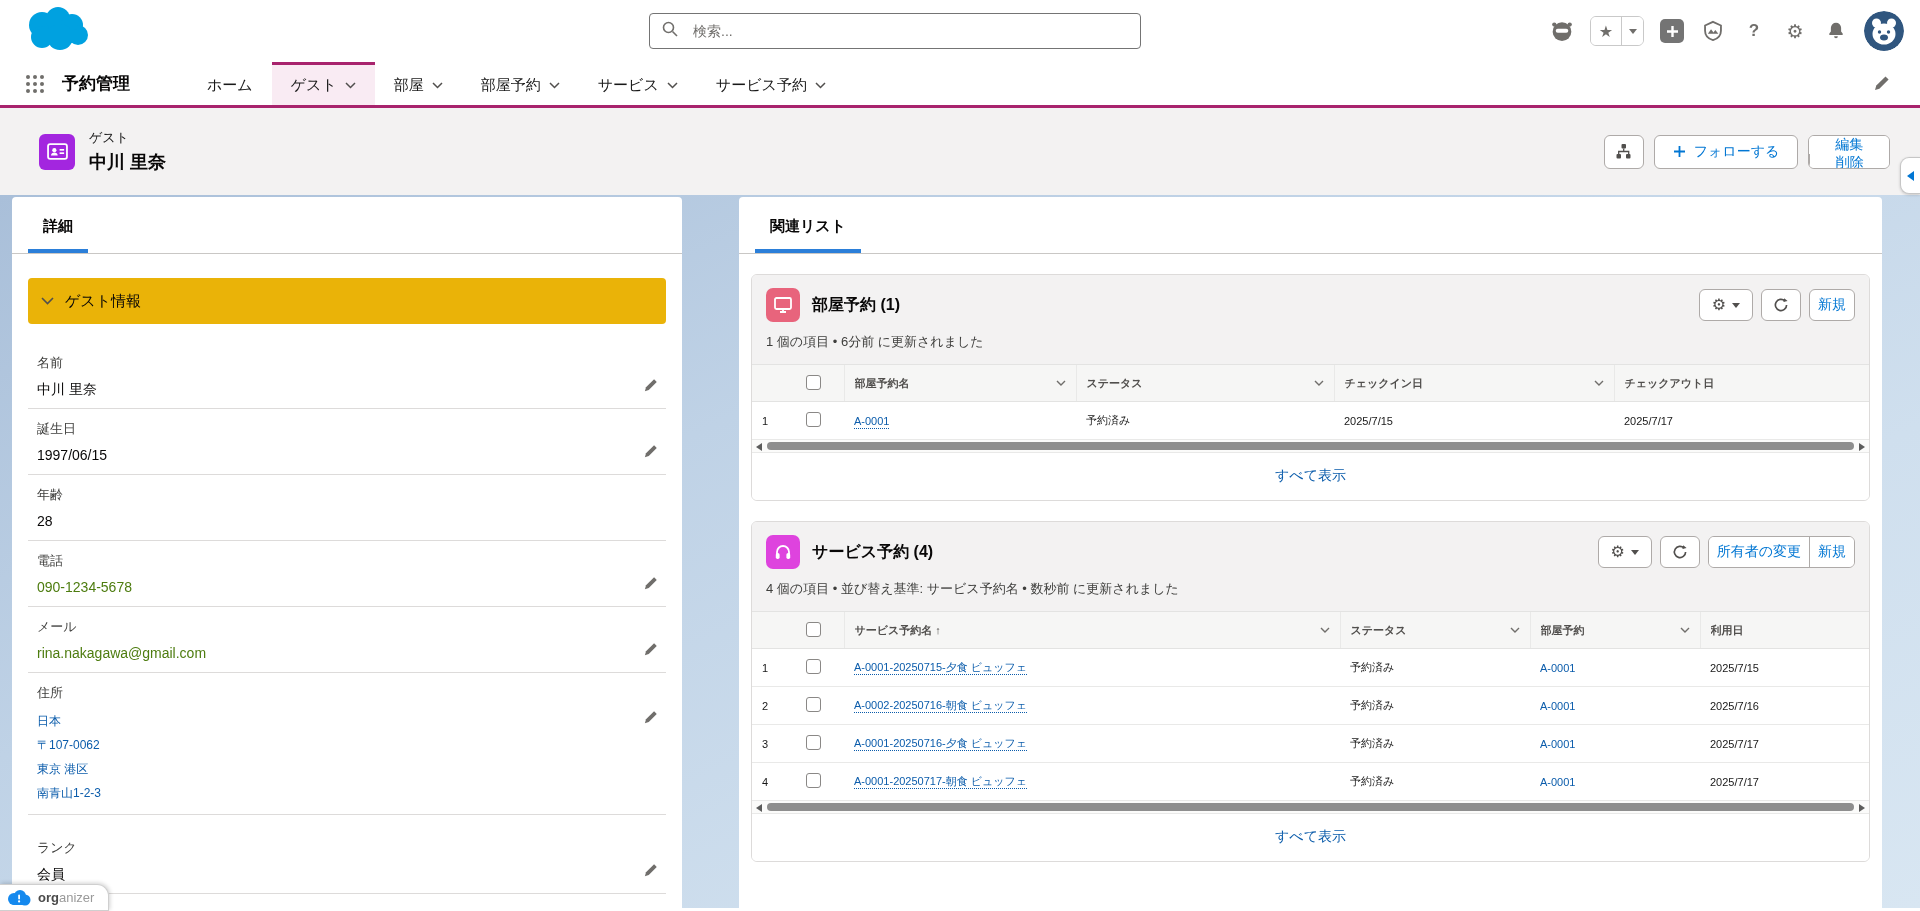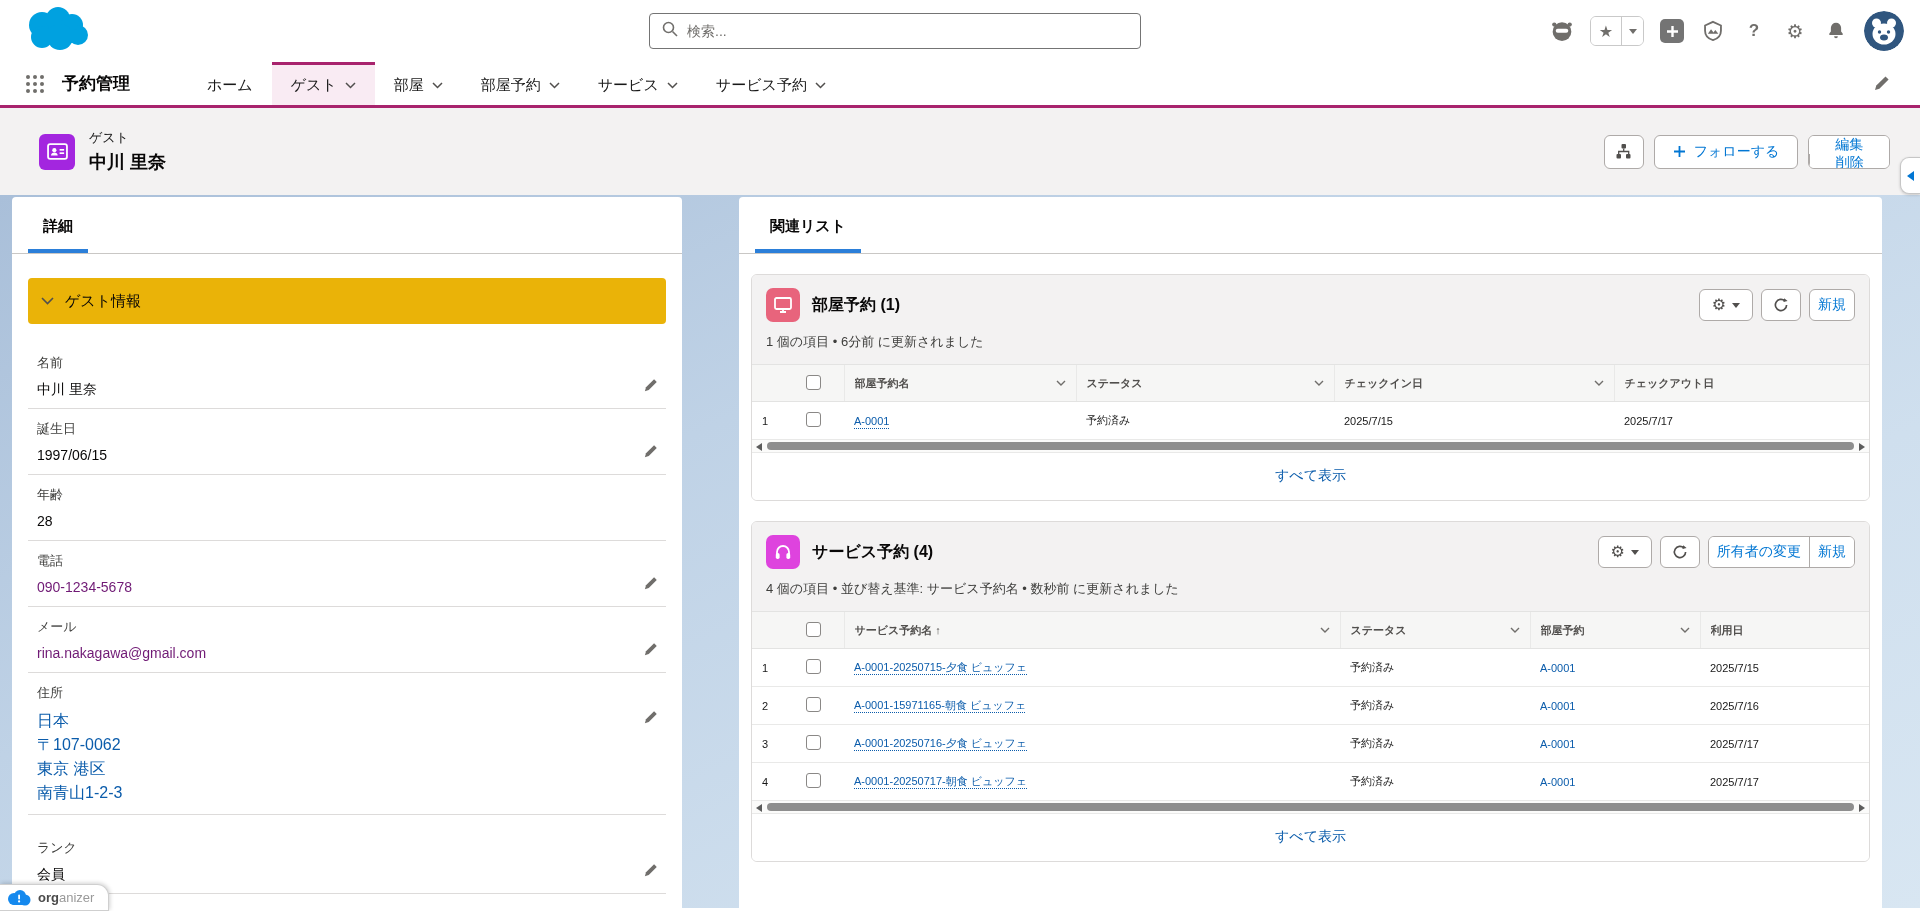--- a/index.html
+++ b/index.html
@@ -6,21 +6,21 @@
   html,body { width:1920px; height:911px; overflow:hidden; }
   body { font-family:"Liberation Sans", sans-serif; background:#fff; color:#181818; }
 
   .app { position:relative; width:1920px; height:911px; }
 
   
   .global-header { position:relative; height:62px; background:#fff; }
   .sf-logo { position:absolute; left:20px; top:3px; }
   .search-wrap { position:absolute; left:649px; top:13px; width:492px; height:36px;
     border:1px solid #747474; border-radius:4px; background:#fff;
-    display:flex; align-items:center; padding:0 12px; gap:9px; }
+    display:flex; align-items:center; padding:0 12px; gap:15px; }
   .search-wrap input { border:none; outline:none; flex:1; font-size:14px; color:#181818;
     font-family:"Liberation Sans", sans-serif; background:transparent; }
   .search-wrap input::placeholder { color:#706e6b; }
   .header-icons { position:absolute; right:16px; top:0; height:62px; display:flex; align-items:center; gap:15px; }
   .hicon { display:flex; align-items:center; justify-content:center; width:26px; height:26px; cursor:pointer; }
   .fav-group { display:flex; align-items:stretch; border:1px solid #c9c9c9; border-radius:6px; overflow:hidden; height:30px; }
   .fav-group .seg { display:flex; align-items:center; justify-content:center; cursor:pointer; background:#fff; }
   .fav-group .seg.star { width:30px; color:#706e6b; font-size:16px; }
   .fav-group .seg.caret { width:22px; border-left:1px solid #c9c9c9; }
   .caret-tri { width:0; height:0; border:4px solid transparent; border-top:5px solid #706e6b; margin-top:4px; }
@@ -62,22 +62,22 @@
 
   .tabs-row { padding-top:20px; border-bottom:1px solid #c9c7c5; }
   .tab-label { display:inline-block; margin-left:16px; padding:0 15px 13px; font-size:15px; font-weight:700; color:#080707; border-bottom:4px solid #2b7fd9; cursor:pointer; }
 
   
   .section-bar { margin:24px 16px 0; background:#eab308; border-radius:4px; height:46px; display:flex; align-items:center; gap:11px; padding:0 13px; font-size:15px; color:#080707; cursor:pointer; }
   .fields { padding:26px 16px 0; }
   .field { position:relative; border-bottom:1px solid #dddbda; padding:4px 44px 9px 9px; margin-bottom:7px; }
   .field .flabel { font-size:13px; color:#3e3e3c; }
   .field .fvalue { font-size:14px; color:#080707; margin-top:7px; line-height:20px; }
-  .field .fvalue.link { color:#701a75; cursor:pointer; }
-  .field .addr-line { font-size:16px; color:#0b5cab; line-height:24px; cursor:pointer; }
+  .field .fvalue.link { color:#4d7c0f; cursor:pointer; }
+  .field .addr-line { font-size:12px; color:#0b5cab; line-height:24px; cursor:pointer; }
   .pencil-btn { position:absolute; right:8px; bottom:12px; cursor:pointer; }
   .field.rank { margin-top:20px; }
 
   
   .rel-card { margin:20px 12px 0; border:1px solid #dddbda; border-radius:6px; overflow:hidden; background:#fff; }
   .rel-top { background:#f3f2f2; padding:13px 14px 13px; }
   .rel-row1 { display:flex; align-items:center; }
   .rel-icon { width:34px; height:34px; border-radius:7px; display:flex; align-items:center; justify-content:center; margin-right:12px; flex:none; }
   .rel-icon.room { background:#e8647c; }
   .rel-icon.service { background:#de43de; }
@@ -592,21 +592,21 @@
               <td>2025/7/15</td>
               <td>
                   <span class="row-action">
                     <span class="dn-tri"></span>
                   </span>
                 </td>
             </tr>
             <tr>
               <td class="numcell">2</td>
               <td><span class="cb"></span></td>
-              <td><span class="rlink">A-0001-15971165-朝食 ビュッフェ</span></td>
+              <td><span class="rlink">A-0002-20250716-朝食 ビュッフェ</span></td>
               <td>予約済み</td>
               <td><span class="plink">A-0001</span></td>
               <td>2025/7/16</td>
               <td>
                   <span class="row-action">
                     <span class="dn-tri"></span>
                   </span>
                 </td>
             </tr>
             <tr>

